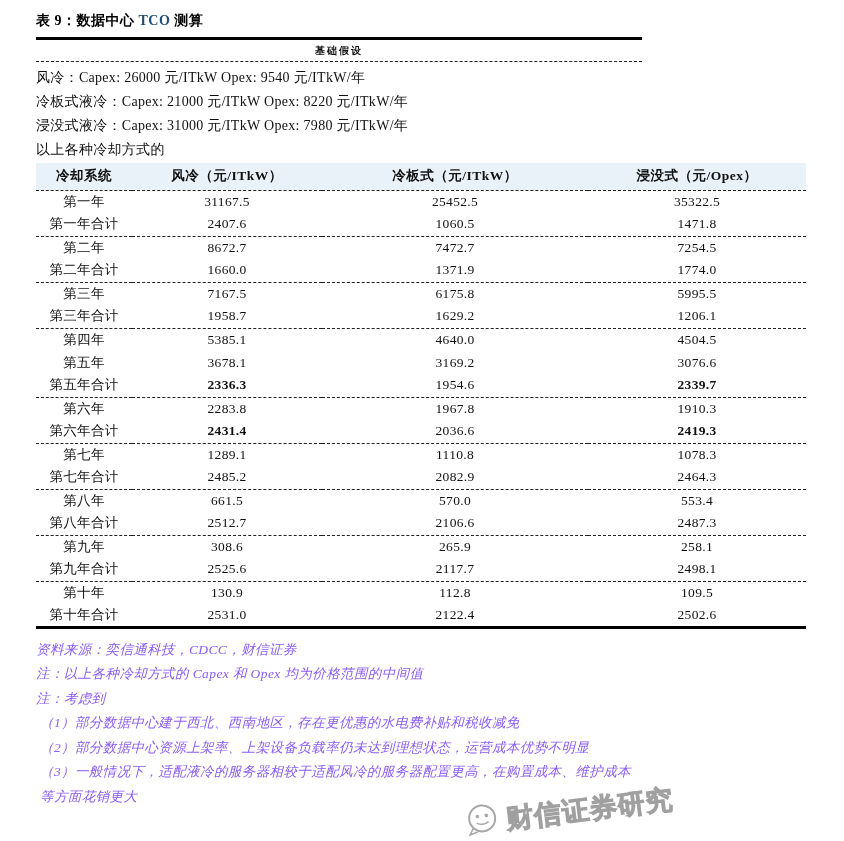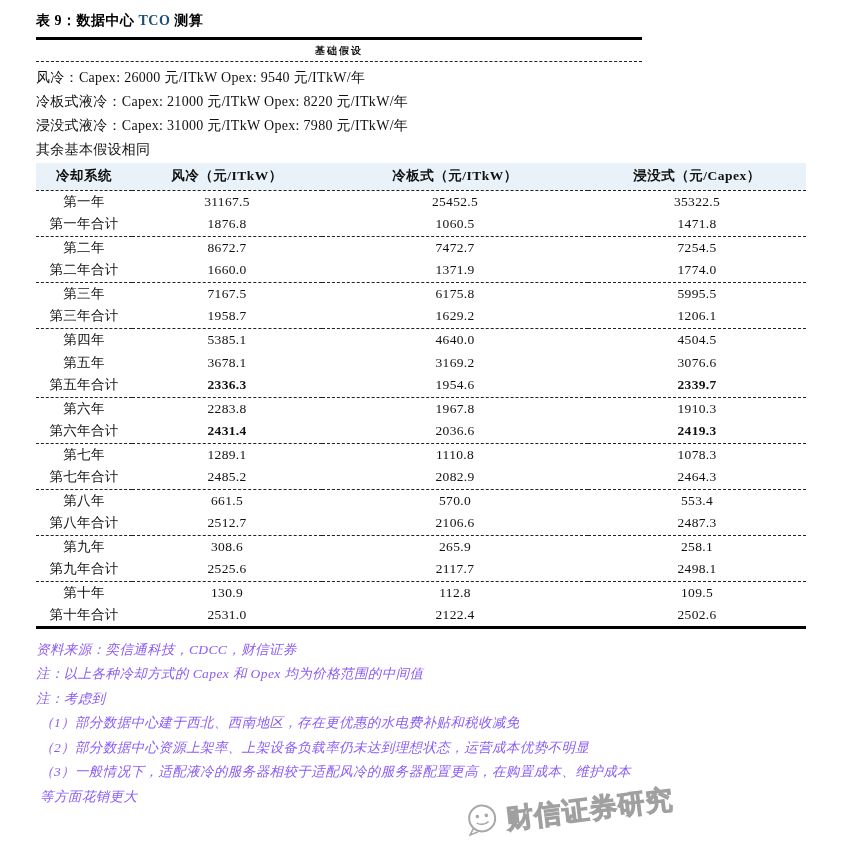--- a/index.html
+++ b/index.html
@@ -108,49 +108,49 @@
 <div class="page">
 
   <div class="table-title"><span>表 9：数据中心 </span><span class="accent">TCO</span><span> 测算</span></div>
 
   <div class="assumptions-section">
     <div class="assumptions-header">基础假设</div>
     <div class="assumptions-body">
       <div class="assumption-line">风冷：Capex: 26000 元/ITkW  Opex: 9540 元/ITkW/年</div>
       <div class="assumption-line">冷板式液冷：Capex: 21000 元/ITkW Opex: 8220 元/ITkW/年</div>
       <div class="assumption-line">浸没式液冷：Capex: 31000 元/ITkW Opex: 7980 元/ITkW/年</div>
-      <div class="assumption-line">其余基本假设相同</div>
+      <div class="assumption-line">以上各种冷却方式的</div>
     </div>
   </div>
 
   <table class="tco-table">
     <colgroup>
       <col style="width:96px">
       <col style="width:190px">
       <col style="width:266px">
       <col style="width:218px">
     </colgroup>
     <thead>
       <tr>
         <th>冷却系统</th>
         <th>风冷（元/ITkW）</th>
         <th>冷板式（元/ITkW）</th>
-        <th>浸没式（元/Capex）</th>
+        <th>浸没式（元/Opex）</th>
       </tr>
     </thead>
     <tbody>
         <tr>
           <td>第一年</td>
           <td>31167.5</td>
           <td>25452.5</td>
           <td>35322.5</td>
         </tr>
         <tr class="group-end">
           <td>第一年合计</td>
-          <td>1876.8</td>
+          <td>2407.6</td>
           <td>1060.5</td>
           <td>1471.8</td>
         </tr>
         <tr>
           <td>第二年</td>
           <td>8672.7</td>
           <td>7472.7</td>
           <td>7254.5</td>
         </tr>
         <tr class="group-end">

